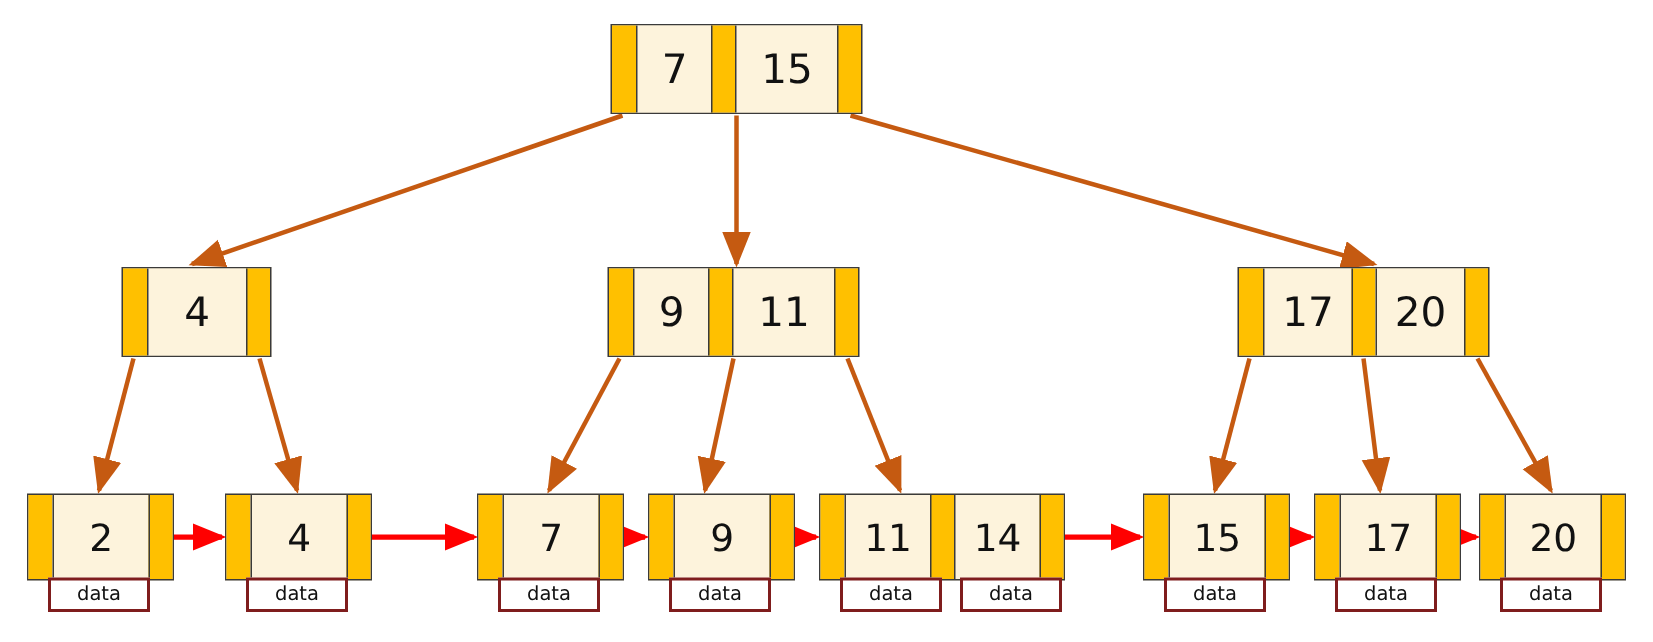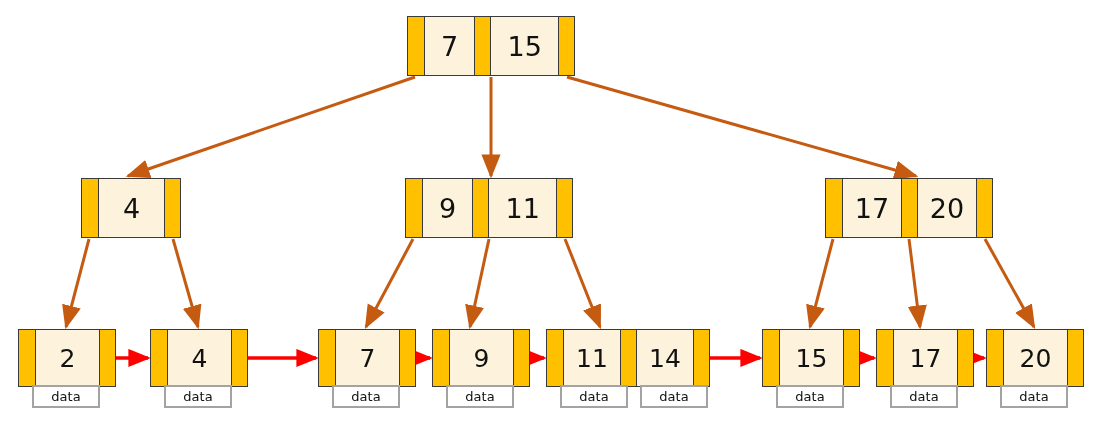--- a/index.html
+++ b/index.html
@@ -59,21 +59,21 @@
     color: #111111;
     line-height: 1;
     letter-spacing: 0px;
   }
   .leaf .key {
     font-size: 25px;
   }
   .databox {
     position: absolute;
     box-sizing: border-box;
-    border: 2px solid #a3a3a3;
+    border: 2px solid #7f1d1d;
     background: #ffffff;
     height: 23px;
     display: flex;
     align-items: center;
     justify-content: center;
     z-index: 3;
   }
   .databox span {
     font-size: 13px;
     color: #111111;

